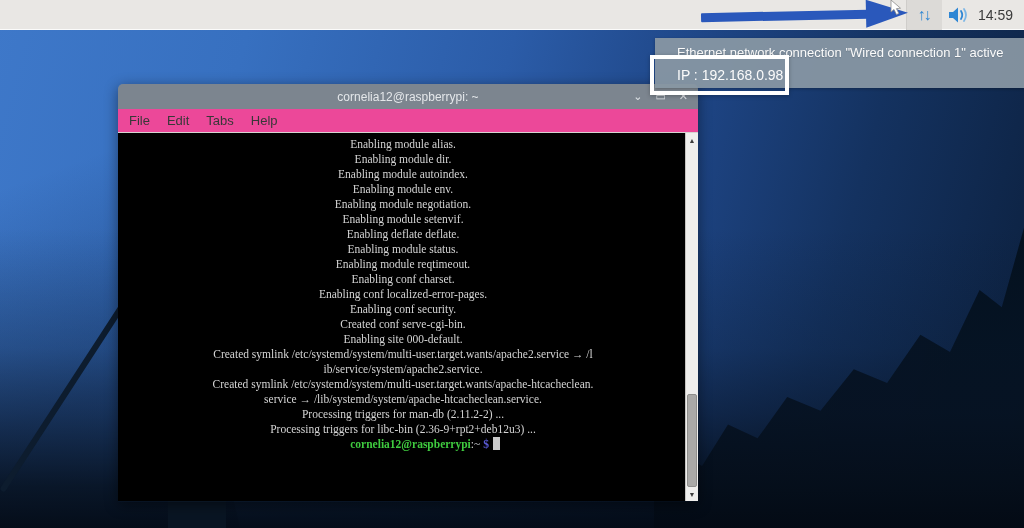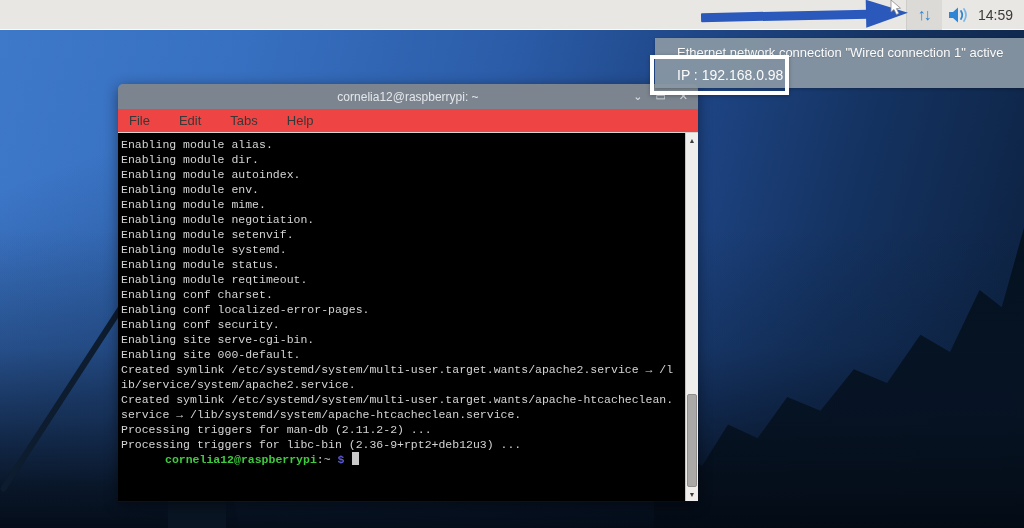--- a/index.html
+++ b/index.html
@@ -51,26 +51,26 @@
 
   
   .window { position:absolute; left:118px; top:84px; width:580px; height:418px; z-index:15;
     border-radius:5px 5px 0 0; box-shadow:0 3px 14px rgba(0,0,0,.45); }
   .titlebar { height:25px; background:#7c858f; border-radius:5px 5px 0 0; position:relative;
     display:flex; align-items:center; justify-content:center; }
   .title { color:#e4e7ea; font-size:12px; }
   .controls { position:absolute; right:10px; top:0; height:25px; display:flex; gap:13px; align-items:center;
     color:#dde1e5; font-size:11px; }
   .controls span { cursor:pointer; line-height:1; }
-  .menubar { height:24px; background:#ef4444; border-bottom:1px solid #d6d4d1;
-    display:flex; align-items:center; gap:29px; padding-left:11px; }
+  .menubar { height:24px; background:#ec4899; border-bottom:1px solid #d6d4d1;
+    display:flex; align-items:center; gap:17px; padding-left:11px; }
   .menubar span { font-size:13px; color:#383838; cursor:pointer; }
   .termbody { position:relative; height:368px; background:#000; overflow:hidden; }
   .term-text { position:absolute; left:0; top:0; right:13px; bottom:0; padding:4px 0 0 3px;
-    font-family:Liberation Mono, monospace; font-size:11.5px; line-height:15px; color:#d4d4d4; }
+    font-family:Liberation Serif, serif; font-size:11.5px; line-height:15px; color:#d4d4d4;text-align:center; }
   .term-line { white-space:pre; }
   .promptline { white-space:pre; }
   .p-user { color:#3fcb3f; font-weight:bold;margin-left:44px; }
   .p-colon { color:#cfcfcf; }
   .p-path { color:#cfd3d8; }
   .p-dollar { color:#5a5ad6; font-weight:bold; }
   .t-cursor { display:inline-block; width:7px; height:13px; background:#c9c9c9; vertical-align:-2px; margin-left:1px; }
 
   
   .scrollbar { position:absolute; right:0; top:0; width:13px; height:368px; background:#efeeec;
@@ -127,30 +127,29 @@
       <span>Tabs</span>
       <span>Help</span>
     </div>
     <div class="termbody">
       <div class="term-text">
         <div>
             <div class="term-line">Enabling module alias.</div>
             <div class="term-line">Enabling module dir.</div>
             <div class="term-line">Enabling module autoindex.</div>
             <div class="term-line">Enabling module env.</div>
-            <div class="term-line">Enabling module mime.</div>
             <div class="term-line">Enabling module negotiation.</div>
             <div class="term-line">Enabling module setenvif.</div>
-            <div class="term-line">Enabling module systemd.</div>
+            <div class="term-line">Enabling deflate deflate.</div>
             <div class="term-line">Enabling module status.</div>
             <div class="term-line">Enabling module reqtimeout.</div>
             <div class="term-line">Enabling conf charset.</div>
             <div class="term-line">Enabling conf localized-error-pages.</div>
             <div class="term-line">Enabling conf security.</div>
-            <div class="term-line">Enabling site serve-cgi-bin.</div>
+            <div class="term-line">Created conf serve-cgi-bin.</div>
             <div class="term-line">Enabling site 000-default.</div>
             <div class="term-line">Created symlink /etc/systemd/system/multi-user.target.wants/apache2.service → /l</div>
             <div class="term-line">ib/service/system/apache2.service.</div>
             <div class="term-line">Created symlink /etc/systemd/system/multi-user.target.wants/apache-htcacheclean.</div>
             <div class="term-line">service → /lib/systemd/system/apache-htcacheclean.service.</div>
             <div class="term-line">Processing triggers for man-db (2.11.2-2) ...</div>
             <div class="term-line">Processing triggers for libc-bin (2.36-9+rpt2+deb12u3) ...</div>
           </div>
         <div class="promptline"><span class="p-user">cornelia12@raspberrypi</span><span class="p-colon">:</span><span class="p-path">~ </span><span class="p-dollar">$ </span><span class="t-cursor"></span></div>
       </div>

